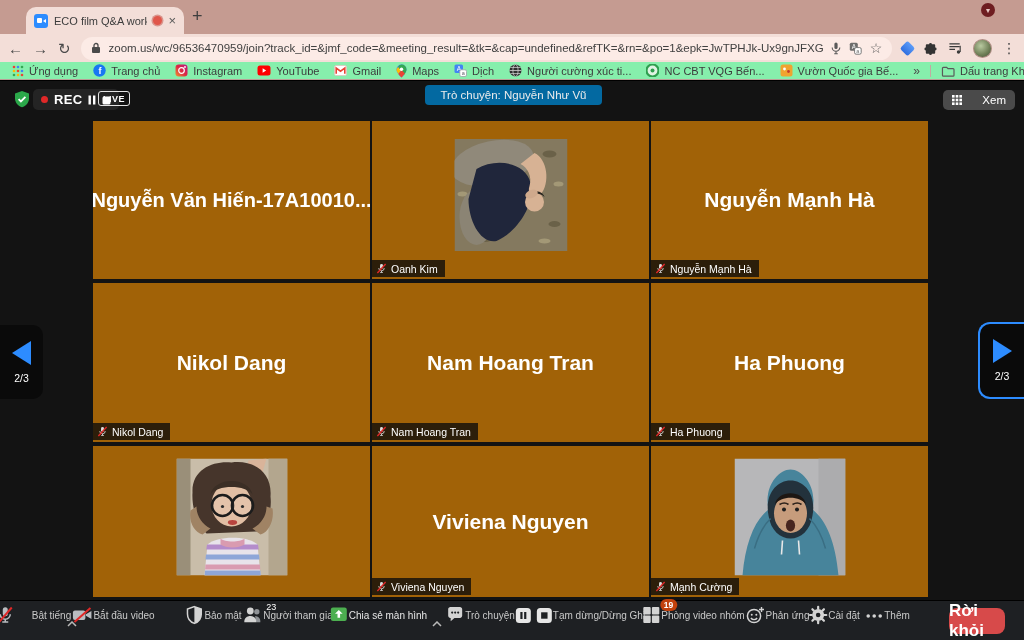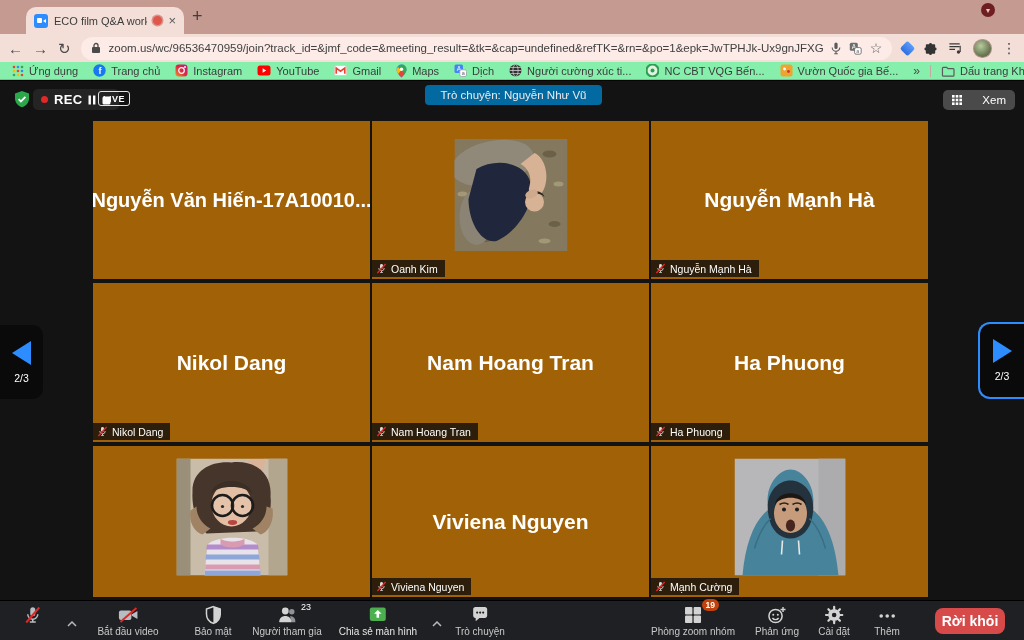--- a/index.html
+++ b/index.html
@@ -69,29 +69,29 @@
              border-radius:0 10px 10px 0; display:flex; flex-direction:column; align-items:center; justify-content:center; gap:7px; }
   .pg-right { position:absolute; right:0; top:241px; width:46px; height:77px; background:#0a0a0a;
               border:2px solid #2d8cff; border-right:none; border-radius:12px 0 0 12px;
               display:flex; flex-direction:column; align-items:center; justify-content:center; gap:7px; }
   .tri-l { width:0; height:0; border-top:12px solid transparent; border-bottom:12px solid transparent; border-right:19px solid #2d8cff; }
   .tri-r { width:0; height:0; border-top:12px solid transparent; border-bottom:12px solid transparent; border-left:19px solid #2d8cff; }
   .pg-num { font-size:10.5px; color:#fff; }
 
   
   .bottombar { position:absolute; left:0; bottom:0; width:100%; height:40px; background:#1e2023; border-top:1px solid #000; }
-  .tb { position:absolute; top:4px; transform:translateX(-50%); display:flex; flex-direction:column; align-items:center; }
+  .tb { position:absolute; top:4px; transform:translateX(-50%); display:flex; flex-direction:row; align-items:center; }
   .tb-ico { height:20px; display:flex; align-items:flex-end; justify-content:center; position:relative; }
   .tb-label { font-size:10px; color:#c9c9c9; margin-top:1px; white-space:nowrap; }
   .badge-plain { position:absolute; top:-3px; right:-13px; font-size:9px; color:#fff; }
   .badge-red { position:absolute; top:-6px; right:-16px; background:#c2410c; color:#fff; font-size:8.5px;
                font-weight:bold; border-radius:8px; padding:1px 4px;margin-left:26px; }
   .tb-chev { position:absolute; top:12px; transform:translateX(-50%); }
-  .leave { position:absolute; right:19px; top:7px; width:70px; height:26px; background:#d74a4a; border-radius:8px;
-           color:#fff; font-weight:bold; font-size:14px; display:flex; align-items:center; justify-content:center; }
+  .leave { position:absolute; right:19px; top:7px; width:56px; height:26px; background:#d74a4a; border-radius:8px;
+           color:#fff; font-weight:bold; font-size:17px; display:flex; align-items:center; justify-content:center; }
 </style>
 </head>
 <body>
 
 <div class="stage">
 
   <div class="tabstrip">
     <div class="tab">
       <span class="tab-favicon"></span>
       <span class="tab-title">ECO film Q&amp;A workshop -</span>
@@ -484,21 +484,21 @@
           </svg>
       </span>
       <span class="tb-label">Bật tiếng</span>
     </div>
     <span class="tb-chev" style="left:72px;">
       <svg width="10" height="6" viewBox="0 0 10 6">
           <path d="M1 5l4-4 4 4" stroke="#b9b9b9" stroke-width="1.5" fill="none"></path>
         </svg>
     </span>
 
-    <div class="tb" style="left:128px;">
+    <div class="tb" style="left:113px;">
       <span class="tb-ico">
         <svg width="22" height="20" viewBox="0 0 22 20">
             <rect x="1.5" y="5.5" width="12.5" height="9.5" rx="2" fill="#b9bcc0"></rect>
             <path d="M14.5 9.2l5.5-3.2v8l-5.5-3.2z" fill="#b9bcc0"></path>
             <path d="M3 17L19 3" stroke="#e02828" stroke-width="2"></path>
           </svg>
       </span>
       <span class="tb-label">Bắt đầu video</span>
     </div>
 
@@ -550,34 +550,46 @@
         <svg width="20" height="20" viewBox="0 0 20 20">
             <path d="M3 4.2C3 3 4 2 5.2 2h9.6C16 2 17 3 17 4.2v6.6c0 1.2-1 2.2-2.2 2.2H9.3L5.5 16.2V13h-.3C4 13 3 12 3 10.8z" fill="#d3d3d3"></path>
             <circle cx="7" cy="7.6" r="1.1" fill="#1e2023"></circle>
             <circle cx="10" cy="7.6" r="1.1" fill="#1e2023"></circle>
             <circle cx="13" cy="7.6" r="1.1" fill="#1e2023"></circle>
           </svg>
       </span>
       <span class="tb-label">Trò chuyện</span>
     </div>
 
+    <div class="tb" style="left:580px;">
+      <span class="tb-ico">
+        <svg width="38" height="19" viewBox="0 0 38 19">
+            <rect x="1" y="2" width="15" height="15" rx="3.5" fill="#e6e6e6"></rect>
+            <rect x="5.5" y="6" width="2.2" height="7" fill="#1e2023"></rect>
+            <rect x="9.3" y="6" width="2.2" height="7" fill="#1e2023"></rect>
+            <rect x="22" y="2" width="15" height="15" rx="3.5" fill="#e6e6e6"></rect>
+            <rect x="26.3" y="6.3" width="6.4" height="6.4" fill="#1e2023"></rect>
+          </svg>
+      </span>
+      <span class="tb-label">Tạm dừng/Dừng Ghi</span>
+    </div>
 
     <div class="tb" style="left:693px;">
       <span class="tb-ico">
         <svg width="20" height="20" viewBox="0 0 20 20">
             <g fill="#d3d3d3">
               <rect x="2" y="2" width="7.4" height="7.4" rx="1"></rect>
               <rect x="10.6" y="2" width="7.4" height="7.4" rx="1"></rect>
               <rect x="2" y="10.6" width="7.4" height="7.4" rx="1"></rect>
               <rect x="10.6" y="10.6" width="7.4" height="7.4" rx="1"></rect>
             </g>
           </svg>
         <span class="badge-red">19</span>
       </span>
-      <span class="tb-label">Phòng zoom nhóm</span>
+      <span class="tb-label">Phòng video nhóm</span>
     </div>
 
     <div class="tb" style="left:777px;">
       <span class="tb-ico">
         <svg width="21" height="20" viewBox="0 0 21 20">
             <circle cx="9.5" cy="11" r="6.6" fill="none" stroke="#d3d3d3" stroke-width="1.5"></circle>
             <circle cx="7.2" cy="9.8" r="1" fill="#d3d3d3"></circle>
             <circle cx="11.8" cy="9.8" r="1" fill="#d3d3d3"></circle>
             <path d="M6.4 13a3.8 3.8 0 0 0 6.2 0" stroke="#d3d3d3" stroke-width="1.4" fill="none"></path>
             <path d="M17 2v5M14.5 4.5h5" stroke="#d3d3d3" stroke-width="1.4"></path>

